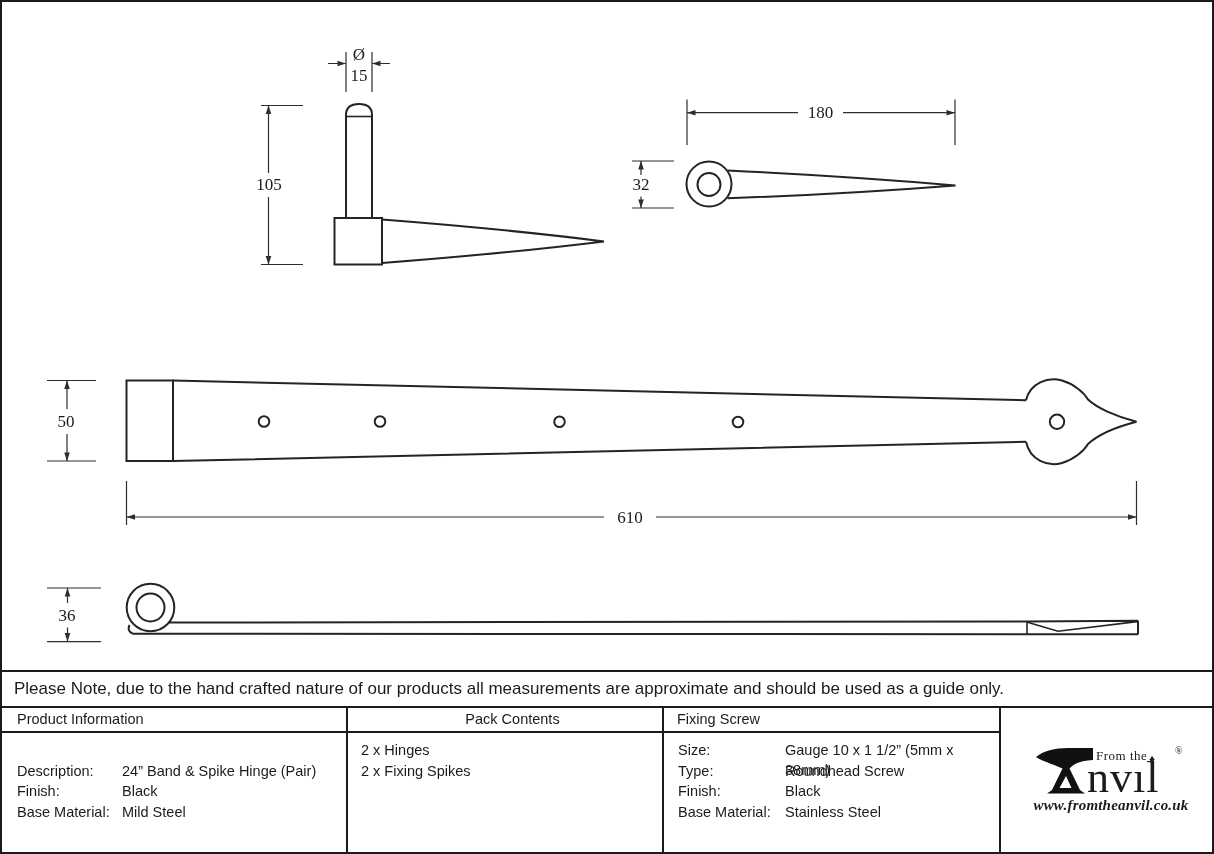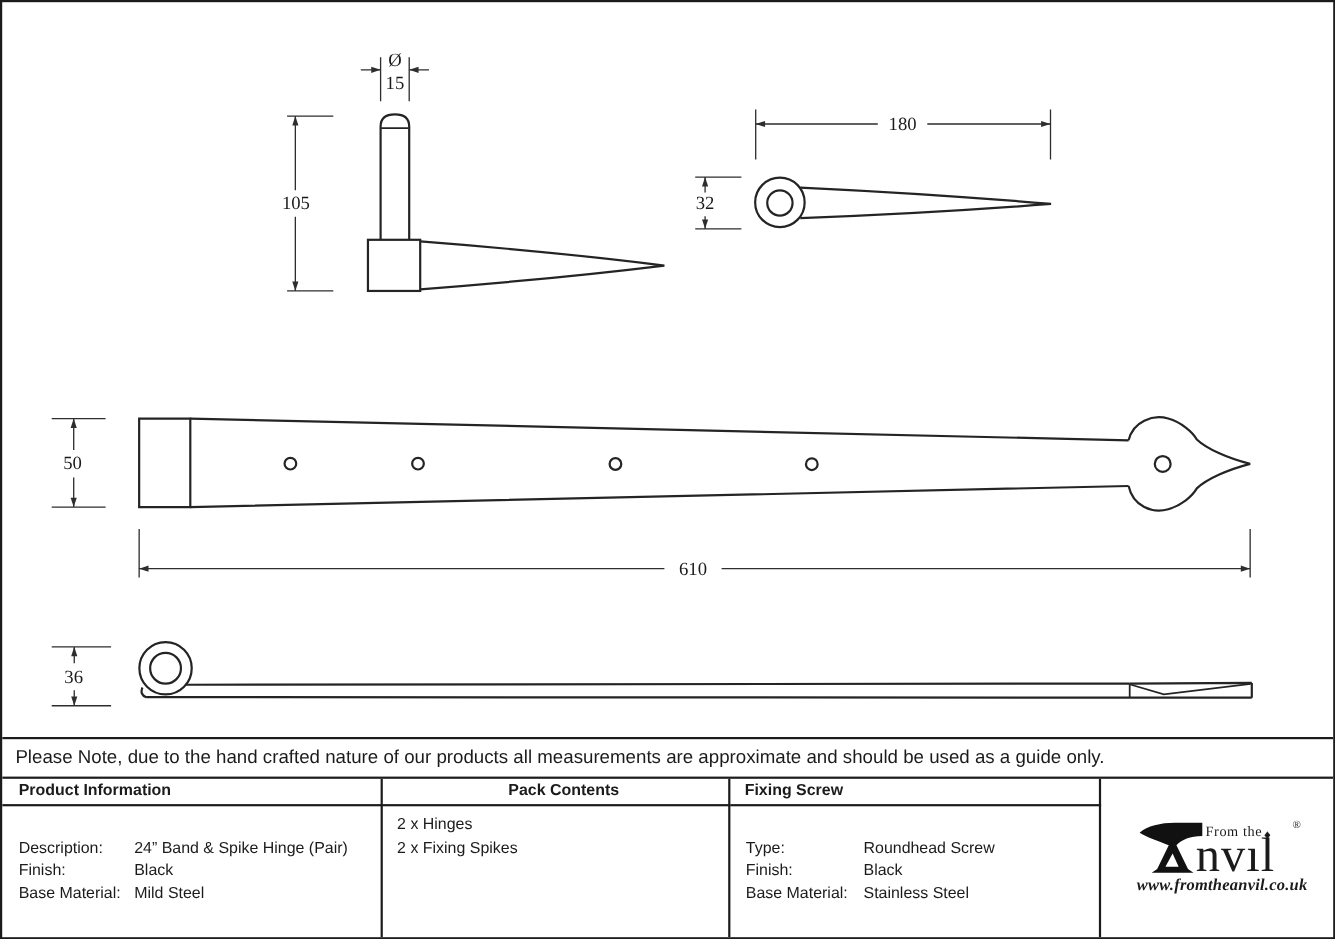--- a/index.html
+++ b/index.html
@@ -20,21 +20,21 @@
     border-top:2px solid #1b1b1b;line-height:34px;padding-left:12px;
     font-size:17px;
   }
   
   .tbl{position:absolute;left:0;right:0;top:704px;bottom:0;border-top:2px solid #1b1b1b;}
   .col{position:absolute;top:0;bottom:0;}
   .col1{left:0;width:346px;}
   .col2{left:344px;width:316px;border-left:2px solid #1b1b1b;text-align:center;}
   .col3{left:660px;width:337px;border-left:2px solid #1b1b1b;}
   .col4{left:997px;right:0;border-left:2px solid #1b1b1b;}
-  .hdr{height:23px;line-height:23px;border-bottom:2px solid #1b1b1b;padding-left:15px;font-size:14.5px;font-weight:bold;}
+  .hdr{height:23px;line-height:23px;border-bottom:2px solid #1b1b1b;padding-left:15px;font-size:14.5px;}
   .hdr.p14{padding-left:13px;}
   .lrow{position:absolute;left:0;right:0;height:20px;line-height:20px;font-size:14.5px;}
   .lbl1{position:absolute;left:15px;}
   .val1{position:absolute;left:120px;}
   .itm2{position:absolute;left:13px;}
   .lbl3{position:absolute;left:14px;}
   .val3{position:absolute;left:121px;}
   
   .logo-cell{font-family:"Liberation Serif",serif;}
   .anvil-glyph{position:absolute;left:34px;top:39px;}
@@ -167,20 +167,24 @@
       <div class="lrow" style="top:32px">
         <span class="itm2">2 x Hinges</span>
       </div>
       <div class="lrow" style="top:52.5px">
         <span class="itm2">2 x Fixing Spikes</span>
       </div>
     </div>
 
     <div class="col col3">
       <div class="hdr p14">Fixing Screw</div>
+      <div class="lrow" style="top:32px">
+        <span class="lbl3">Size:</span>
+        <span class="val3">Gauge 10 x 1 1/2” (5mm x 38mm)</span>
+      </div>
       <div class="lrow" style="top:52.5px">
         <span class="lbl3">Type:</span>
         <span class="val3">Roundhead Screw</span>
       </div>
       <div class="lrow" style="top:73px">
         <span class="lbl3">Finish:</span>
         <span class="val3">Black</span>
       </div>
       <div class="lrow" style="top:93.5px">
         <span class="lbl3">Base Material:</span>

